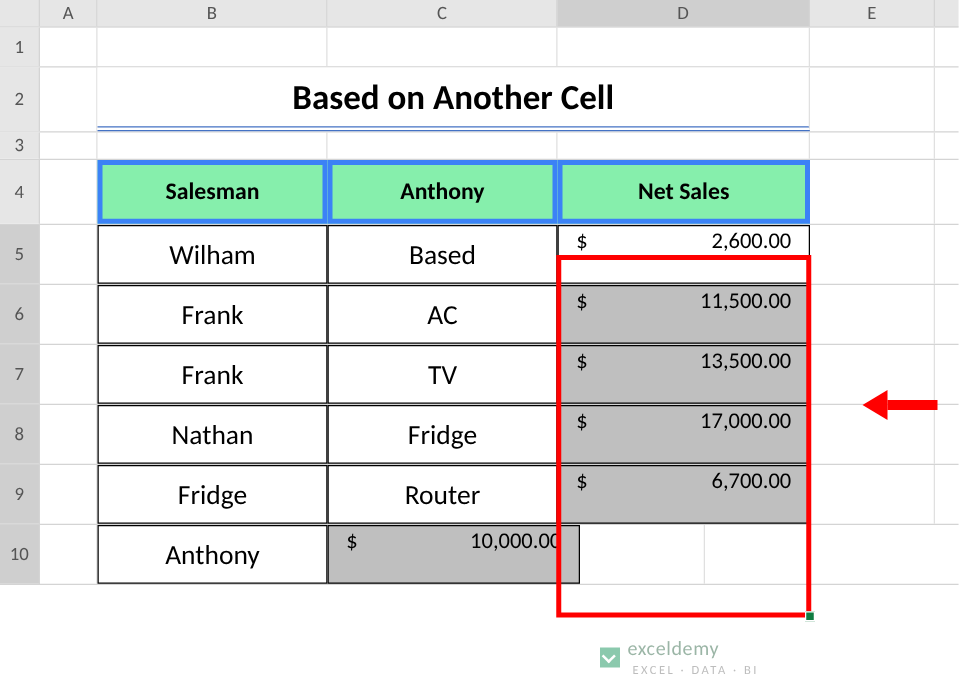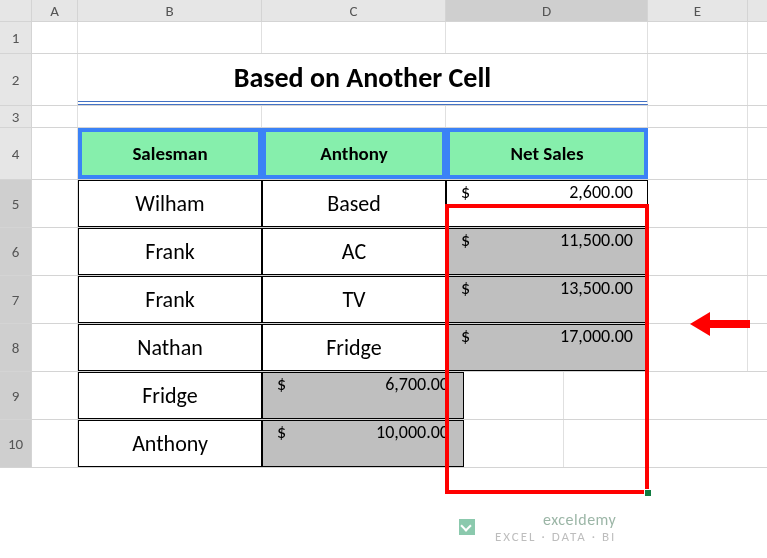--- a/index.html
+++ b/index.html
@@ -38,25 +38,25 @@
     .money-cell .amount { }
     
     .red-box { position: absolute; border: 4px solid #ff0000; pointer-events: none; z-index: 10; }
     .red-box.main { left: 445px; top: 204px; width: 204px; height: 290px; }
     .green-dot { position: absolute; width: 8px; height: 8px; background: #107c41; border: 1px solid #fff; z-index: 11; }
     
     .arrow { position: absolute; left: 690px; top: 312px; z-index: 12; display: flex; align-items: center; }
     .arrow-head { width: 0; height: 0; border-top: 12px solid transparent; border-bottom: 12px solid transparent; border-right: 20px solid #ff0000; }
     .arrow-line { width: 40px; height: 8px; background: #ff0000; }
     
-    .watermark { position: absolute; left: 459px; top: 510px; display: flex; align-items: center; gap: 16px; opacity: 0.55; text-align: right; }
+    .watermark { position: absolute; left: 480px; top: 510px; display: flex; align-items: center; gap: 6px; opacity: 0.55; }
     .wm-icon { width: 16px; height: 16px; background: #2e9e6b; position: relative; }
     .wm-icon::after { content: ''; position: absolute; left: 3px; top: 3px; width: 6px; height: 6px; border: 2px solid #fff; border-top: none; border-right: none; transform: rotate(-45deg); }
     .wm-text { font-size: 16px; color: #4a7a5e; letter-spacing: 0.5px; }
-    .wm-sub { font-size: 13px; color: #888; letter-spacing: 2px; margin-left: 4px; }
+    .wm-sub { font-size: 10px; color: #888; letter-spacing: 2px; margin-left: 4px; }
     
     .spacer-a { width: 46px; }
     .spacer-e { width: 100px; }
   </style>
 </head>
 <body>
 
 <div class="grid-container">
 
   <div class="col-headers">
@@ -147,20 +147,21 @@
       <span class="dollar">$</span>
       <span class="amount">17,000.00</span>
     </div>
     <div class="cell spacer-e"></div>
   </div>
 
   <div class="row r9">
     <div class="row-header active">9</div>
     <div class="cell spacer-a"></div>
     <div class="cell data-cell col-b">Fridge</div>
+    <div class="cell data-cell col-c">Router</div>
     <div class="money-cell hl col-d">
       <span class="dollar">$</span>
       <span class="amount">6,700.00</span>
     </div>
     <div class="cell spacer-e"></div>
   </div>
 
   <div class="row r10">
     <div class="row-header active">10</div>
     <div class="cell spacer-a"></div>

